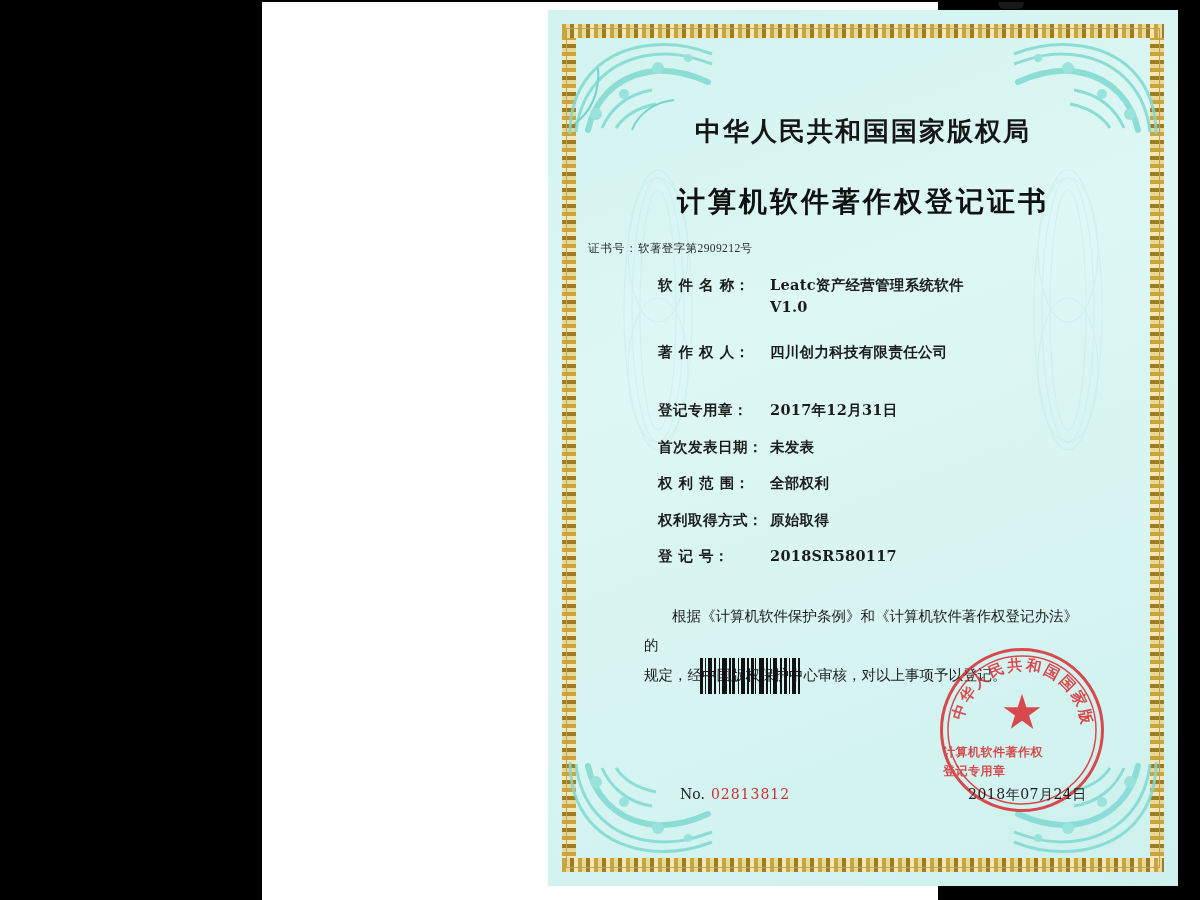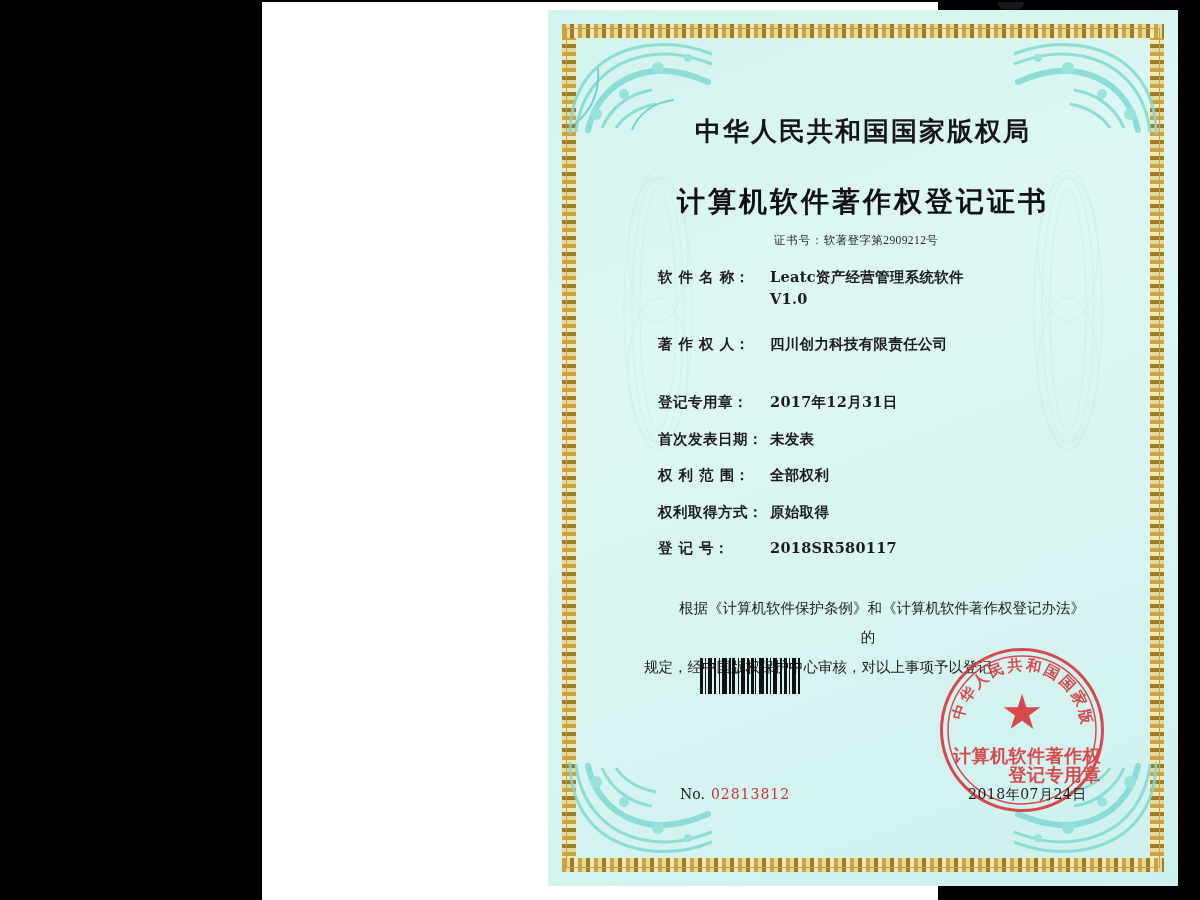--- a/index.html
+++ b/index.html
@@ -114,24 +114,24 @@
     text-align: center;
     font-family: "DejaVu Serif", "Liberation Serif", serif;
     font-weight: bold;
     font-size: 28px;
     letter-spacing: 3px;
     color: #111111;
     margin-top: 34px;
   }
 
   .cert-no {
-    text-align: center;
+    text-align: left;
     font-size: 11.5px;
     color: #2a2a2a;
-    margin-top: 12px;
+    margin-top: 20px;
     padding-right: 14px;
     letter-spacing: .4px;
   }
   .cert-no .lbl { letter-spacing: 1px; }
 
   .fields {
     margin-top: 18px;
     padding-left: 70px;
     padding-right: 20px;
   }
@@ -164,21 +164,21 @@
 
   .statement {
     margin-top: 34px;
     padding-left: 56px;
     padding-right: 46px;
     font-size: 14.5px;
     color: #1c1c1c;
     line-height: 2.05;
     font-family: "DejaVu Serif", "Liberation Serif", serif;
   }
-  .statement .p1 { text-indent: 28px; display: block; text-align: center; }
+  .statement .p1 { text-indent: 28px; display: block; }
   .statement .p2 { display: block; }
 
   
   .barcode {
     position: absolute;
     left: 112px;
     top: 648px;
     width: 116px;
     height: 36px;
     display: flex;
@@ -212,22 +212,22 @@
     left: 50%;
     top: 40px;
     transform: translateX(-50%);
     font-size: 42px;
     line-height: 42px;
     color: #d8242a;
   }
   .seal .seal-line1, .seal .seal-line2 {
     position: absolute;
     width: 100%;
-    text-align: right;
-    font-size: 18px;
+    text-align: left;
+    font-size: 12px;
     font-weight: bold;
     letter-spacing: .5px;
     font-family: Liberation Sans, sans-serif;
   }
   .seal .seal-line1 { top: 93px; }
   .seal .seal-line2 { top: 112px; }
 
   .footer-no {
     position: absolute;
     left: 92px;

